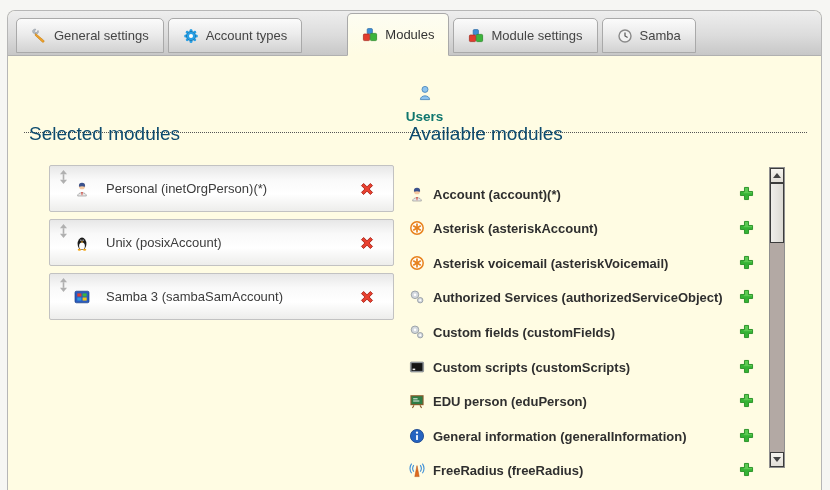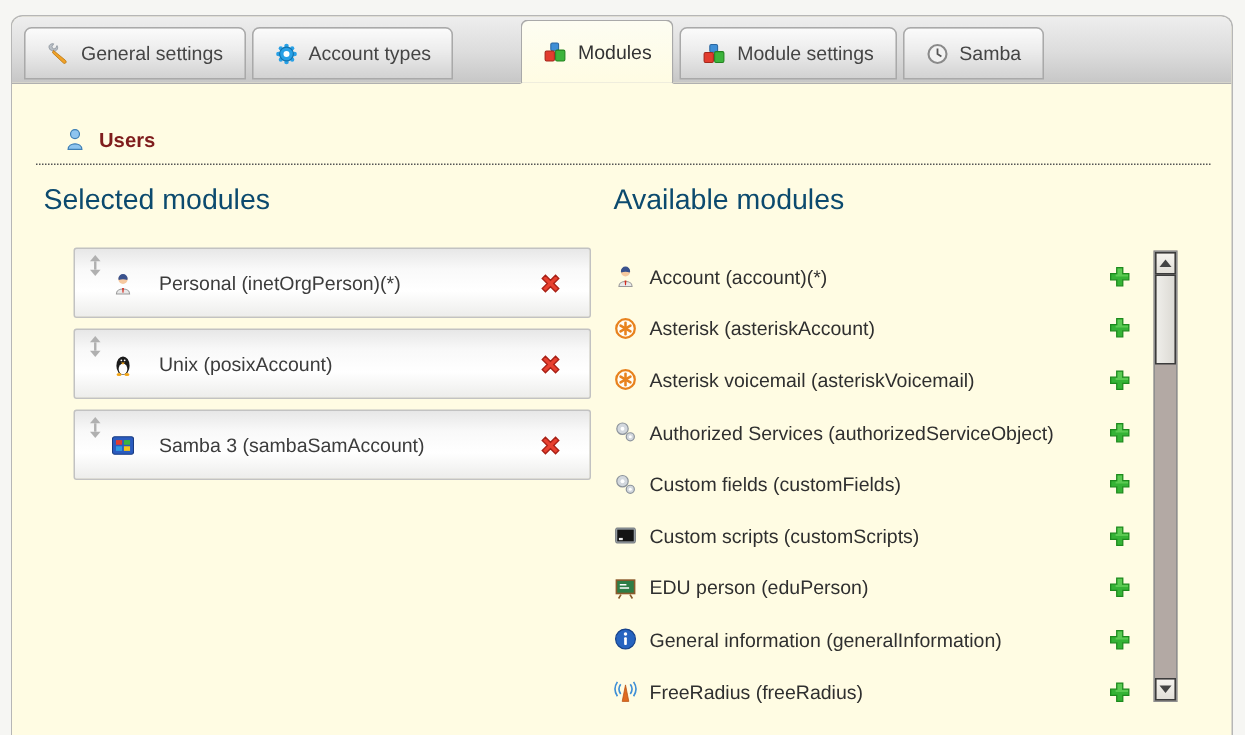--- a/index.html
+++ b/index.html
@@ -20,42 +20,42 @@
     font-size:13px; color:#454545; white-space:nowrap; }
   .tab.active { height:43px; margin-bottom:-1px; position:relative; z-index:2;
     background:linear-gradient(180deg,#fdfdf2 0%,#fffdе8 60%,#fffce3 100%);
     background:linear-gradient(180deg,#fdfdf2 0%,#fffce3 100%);
     border-bottom:1px solid #fffce3; color:#333;margin-left:43px; }
   .tab .icon { width:16px; height:16px; display:inline-block; }
   .icon svg { width:100%; height:100%; display:block; }
   
   .section-heading { position:absolute; left:16px; top:74px; width:783px;
     display:flex; align-items:center; gap:8px; padding:0 0 8px 18px;
-    border-bottom:1px dotted #555; font-size:13.5px; font-weight:bold; color:#7f1d1d; }
+    border-bottom:1px dotted #555; font-size:13.5px; font-weight:bold; color:#0f766e;flex-direction:column; }
   .section-heading .icon { width:16px; height:16px; }
   
   .col-label { position:absolute; font-size:19px; color:#0c4a6e; }
   .col-label.sel { left:21px; top:112px; }
   .col-label.avail { left:401px; top:112px; }
   
   .selected-list { position:absolute; left:41px; top:154px; width:345px;
     display:flex; flex-direction:column; gap:7px; }
   .selected-item { position:relative; height:47px; display:flex; align-items:center;
     border:1px solid #c2c2c2; border-radius:2px;
     background:linear-gradient(180deg,#e7e7e7 0%,#f9f9f9 30%,#ffffff 62%,#ededeb 100%);
     cursor:move; }
   .drag-handle { position:absolute; left:9px; top:4px; width:9px; height:13px; }
   .selected-item .mod-icon { width:16px; height:16px; margin-left:24px; }
   .selected-item .mod-label { margin-left:16px; font-size:13px; color:#3c3c3c; }
   .remove-btn { position:absolute; right:17px; top:50%; transform:translateY(-50%);
     width:18px; height:18px; border:none; background:transparent; cursor:pointer; padding:0; }
   .remove-btn svg { width:100%; height:100%; display:block; }
   
   .available-list { position:absolute; left:401px; top:156px; width:346px; }
-  .available-item { height:34.6px; display:flex; align-items:center; }
+  .available-item { height:34.6px; display:flex; align-items:flex-end;font-weight:bold; }
   .available-item .mod-icon { width:16px; height:16px; flex:0 0 16px; }
   .available-item .mod-label { margin-left:8px; font-size:13px; color:#2f2f2f; flex:1; }
   .add-btn { width:17px; height:17px; border:none; background:transparent;
     cursor:pointer; padding:0; }
   .add-btn svg { width:100%; height:100%; display:block; }
   
   .scrollbar { position:absolute; left:761px; top:156px; width:16px; height:301px;
     background:#b3a9a4; border:1px solid #8f8f8f; }
   .sb-btn { position:absolute; left:0; width:14px; height:15px;
     background:linear-gradient(180deg,#f6f4ef,#e2dfd8); border:1px solid #3c3c3c;

